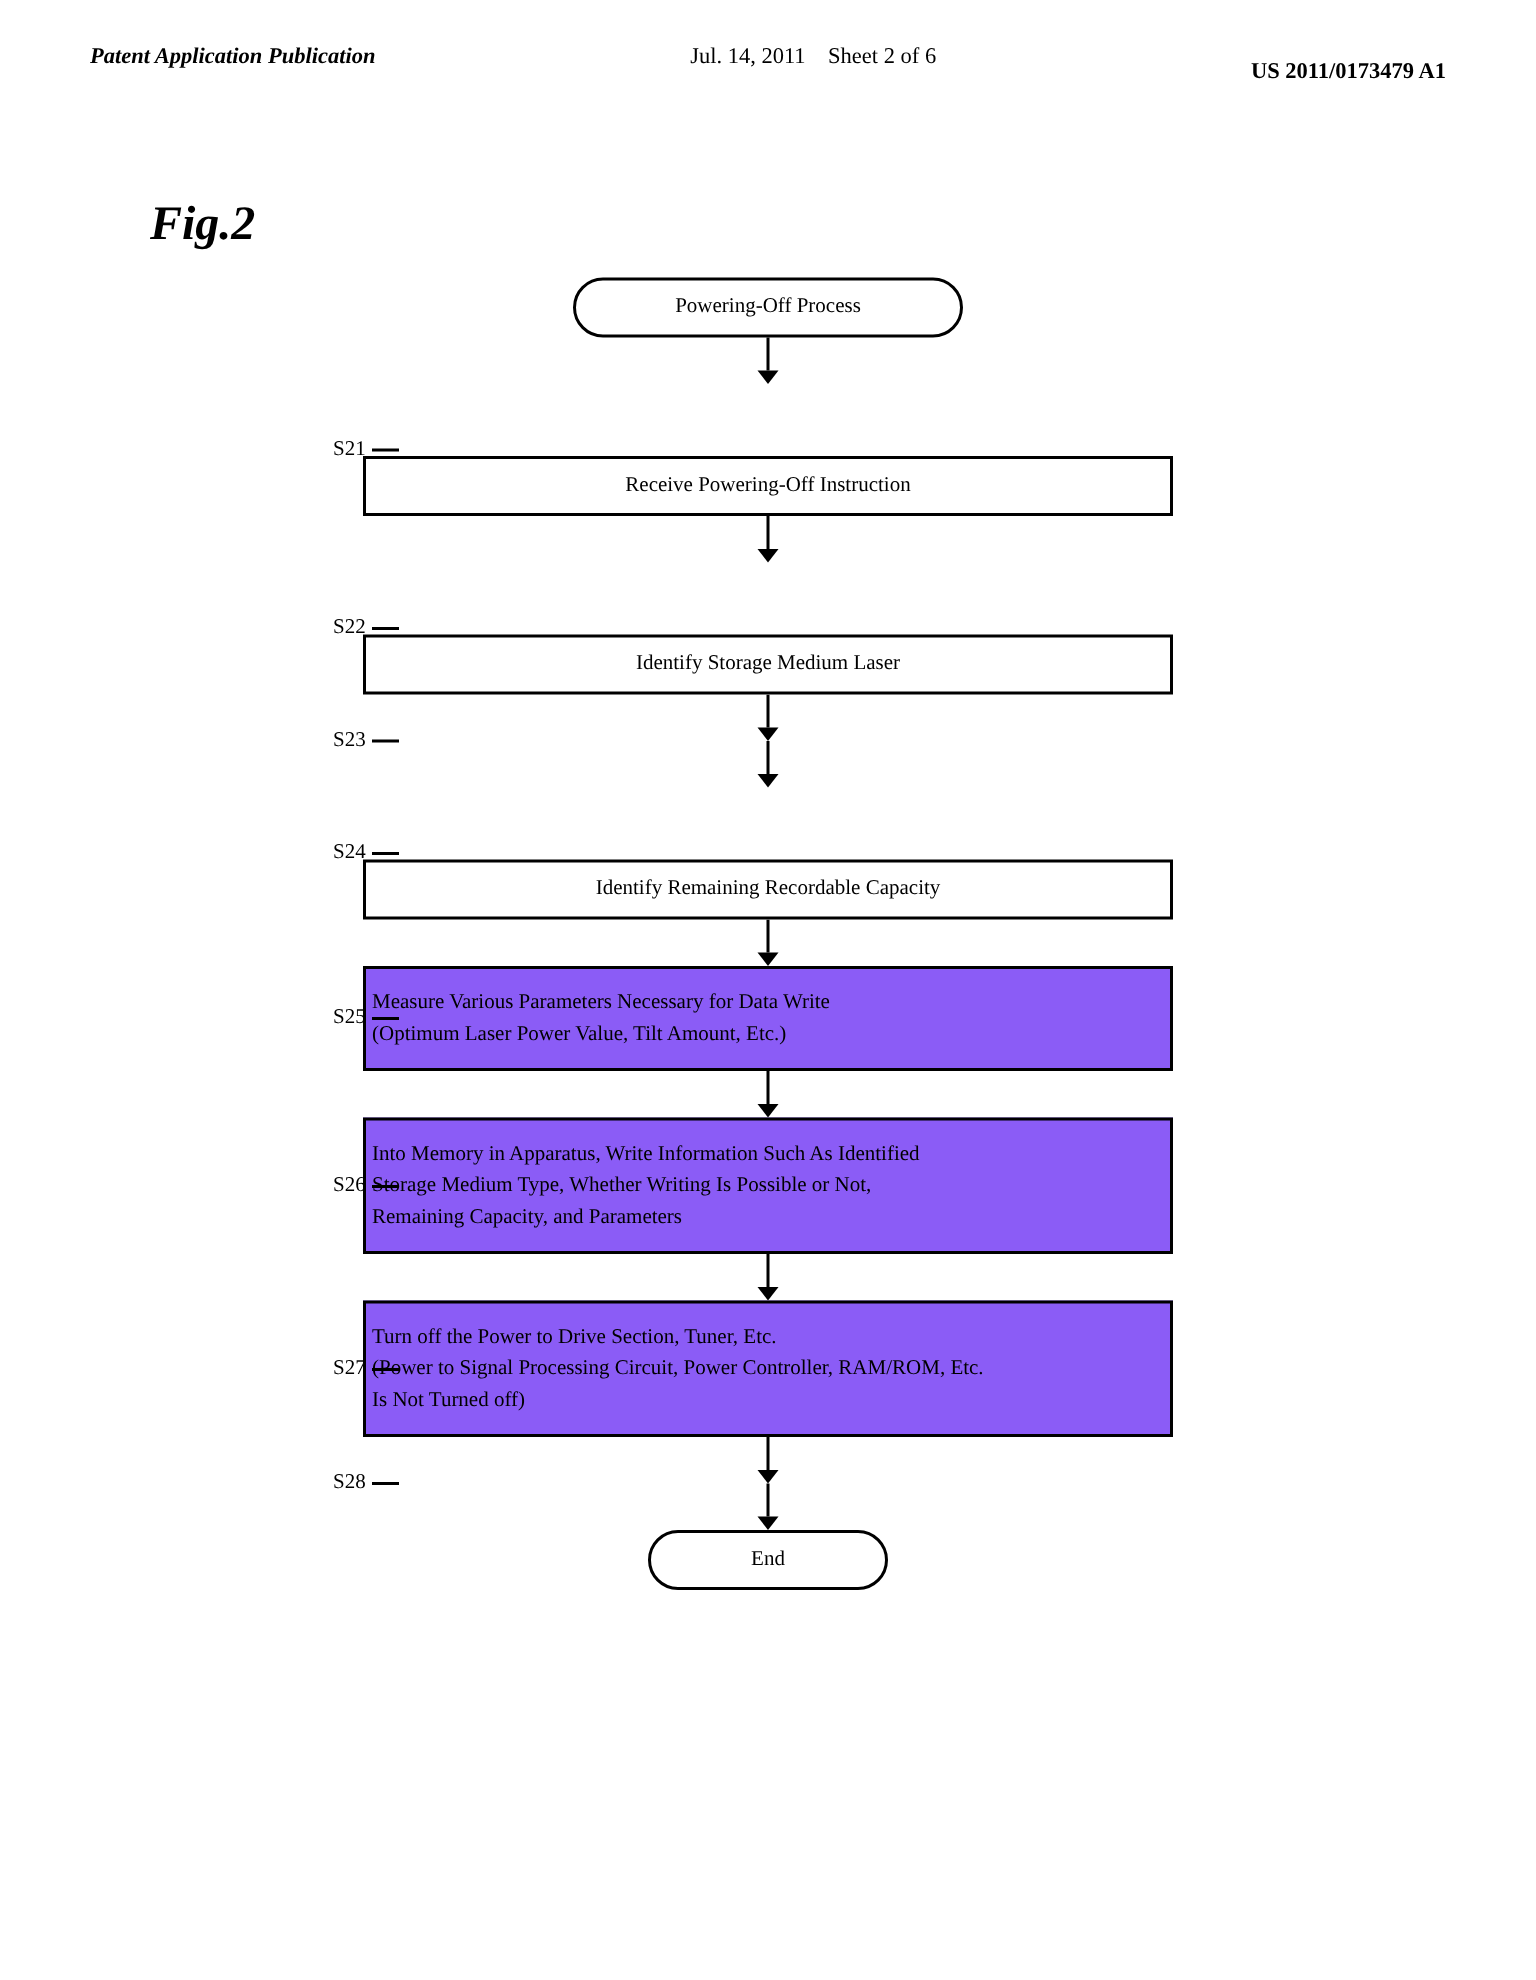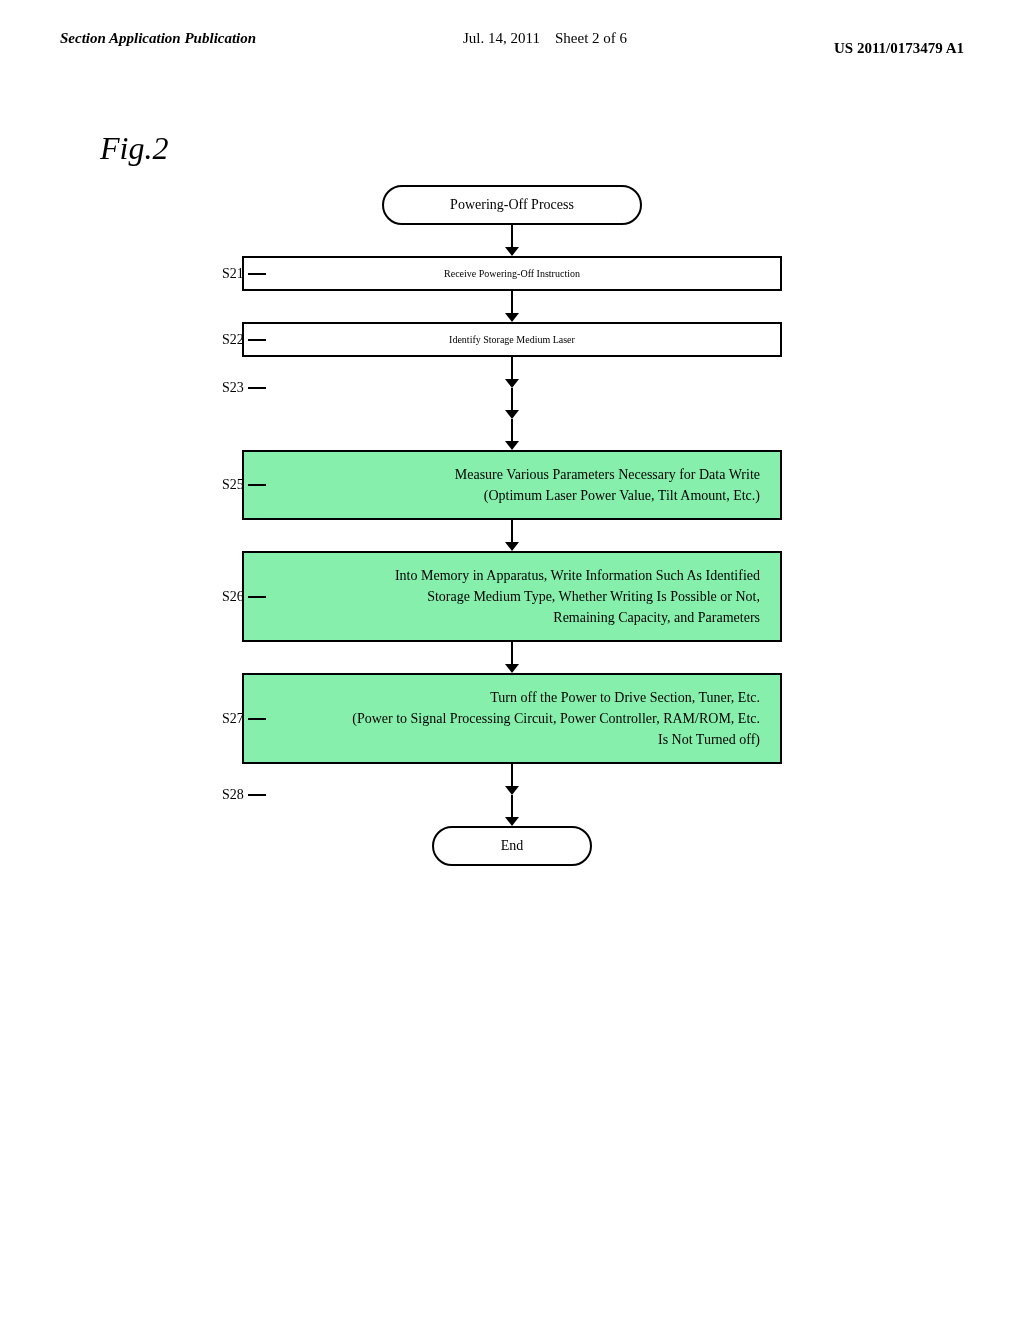--- a/index.html
+++ b/index.html
@@ -43,21 +43,21 @@
     .header-right {
       font-size: 15px;
       font-weight: bold;
       margin-top: 10px;
     }
 
     
     .fig-label {
       font-size: 32px;
       font-style: italic;
-      font-weight: normal;
+      font-weight: bold;
       position: absolute;
       top: 130px;
       left: 100px;
     }
 
     
     .shape-capsule {
       border: 2px solid #000;
       border-radius: 30px;
       padding: 10px 30px;
@@ -65,30 +65,31 @@
       background: #fff;
       font-size: 14px;
     }
 
     
     .shape-rect {
       border: 2px solid #000;
       padding: 10px 20px;
       text-align: center;
       background: #fff;
-      font-size: 10px;
+      font-size: 14px;
       width: 540px;
+      margin-top: 48px;
     }
 
     
     .shape-rect-multi {
       border: 2px solid #000;
-      padding: 12px 20px;
-      text-align: right;
-      background: #86efac;
+      padding: 12px 4px;
+      text-align: left;
+      background: #8b5cf6;
       font-size: 14px;
       width: 540px;
       line-height: 1.5;
     }
 
     .step-wrapper {
       display: flex;
       align-items: center;
       justify-content: center;
       width: 700px;
@@ -126,21 +127,21 @@
       background: #000;
       margin: 0 auto;
     }
   </style>
 </head>
 <body>
 
 <div class="page">
 
   <div class="header">
-    <div class="header-left">Section Application Publication</div>
+    <div class="header-left">Patent Application Publication</div>
     <div class="header-center">
       <span>Jul. 14, 2011</span>&nbsp;&nbsp;&nbsp;
       <span>Sheet 2 of 6</span>
     </div>
     <div class="header-right">US 2011/0173479 A1</div>
   </div>
 
   <div class="fig-label">Fig.2</div>
 
   <div style="position: absolute; top: 185px; left: 50%; transform: translateX(-50%); display: flex; flex-direction: column; align-items: center; width: 700px;">
@@ -189,20 +190,29 @@
         <span>S23</span>
         <span class="step-id-line"></span>
       </div>
     </div>
 
     <div style="display:flex;flex-direction:column;align-items:center;">
       <div class="vline"></div>
       <div class="arrowhead"></div>
     </div>
 
+    <div class="step-wrapper">
+      <div class="step-id">
+        <span>S24</span>
+        <span class="step-id-line"></span>
+      </div>
+      <div class="shape-rect">
+        <span>Identify Remaining Recordable Capacity</span>
+      </div>
+    </div>
 
     <div style="display:flex;flex-direction:column;align-items:center;">
       <div class="vline"></div>
       <div class="arrowhead"></div>
     </div>
 
     <div class="step-wrapper">
       <div class="step-id">
         <span>S25</span>
         <span class="step-id-line"></span>

